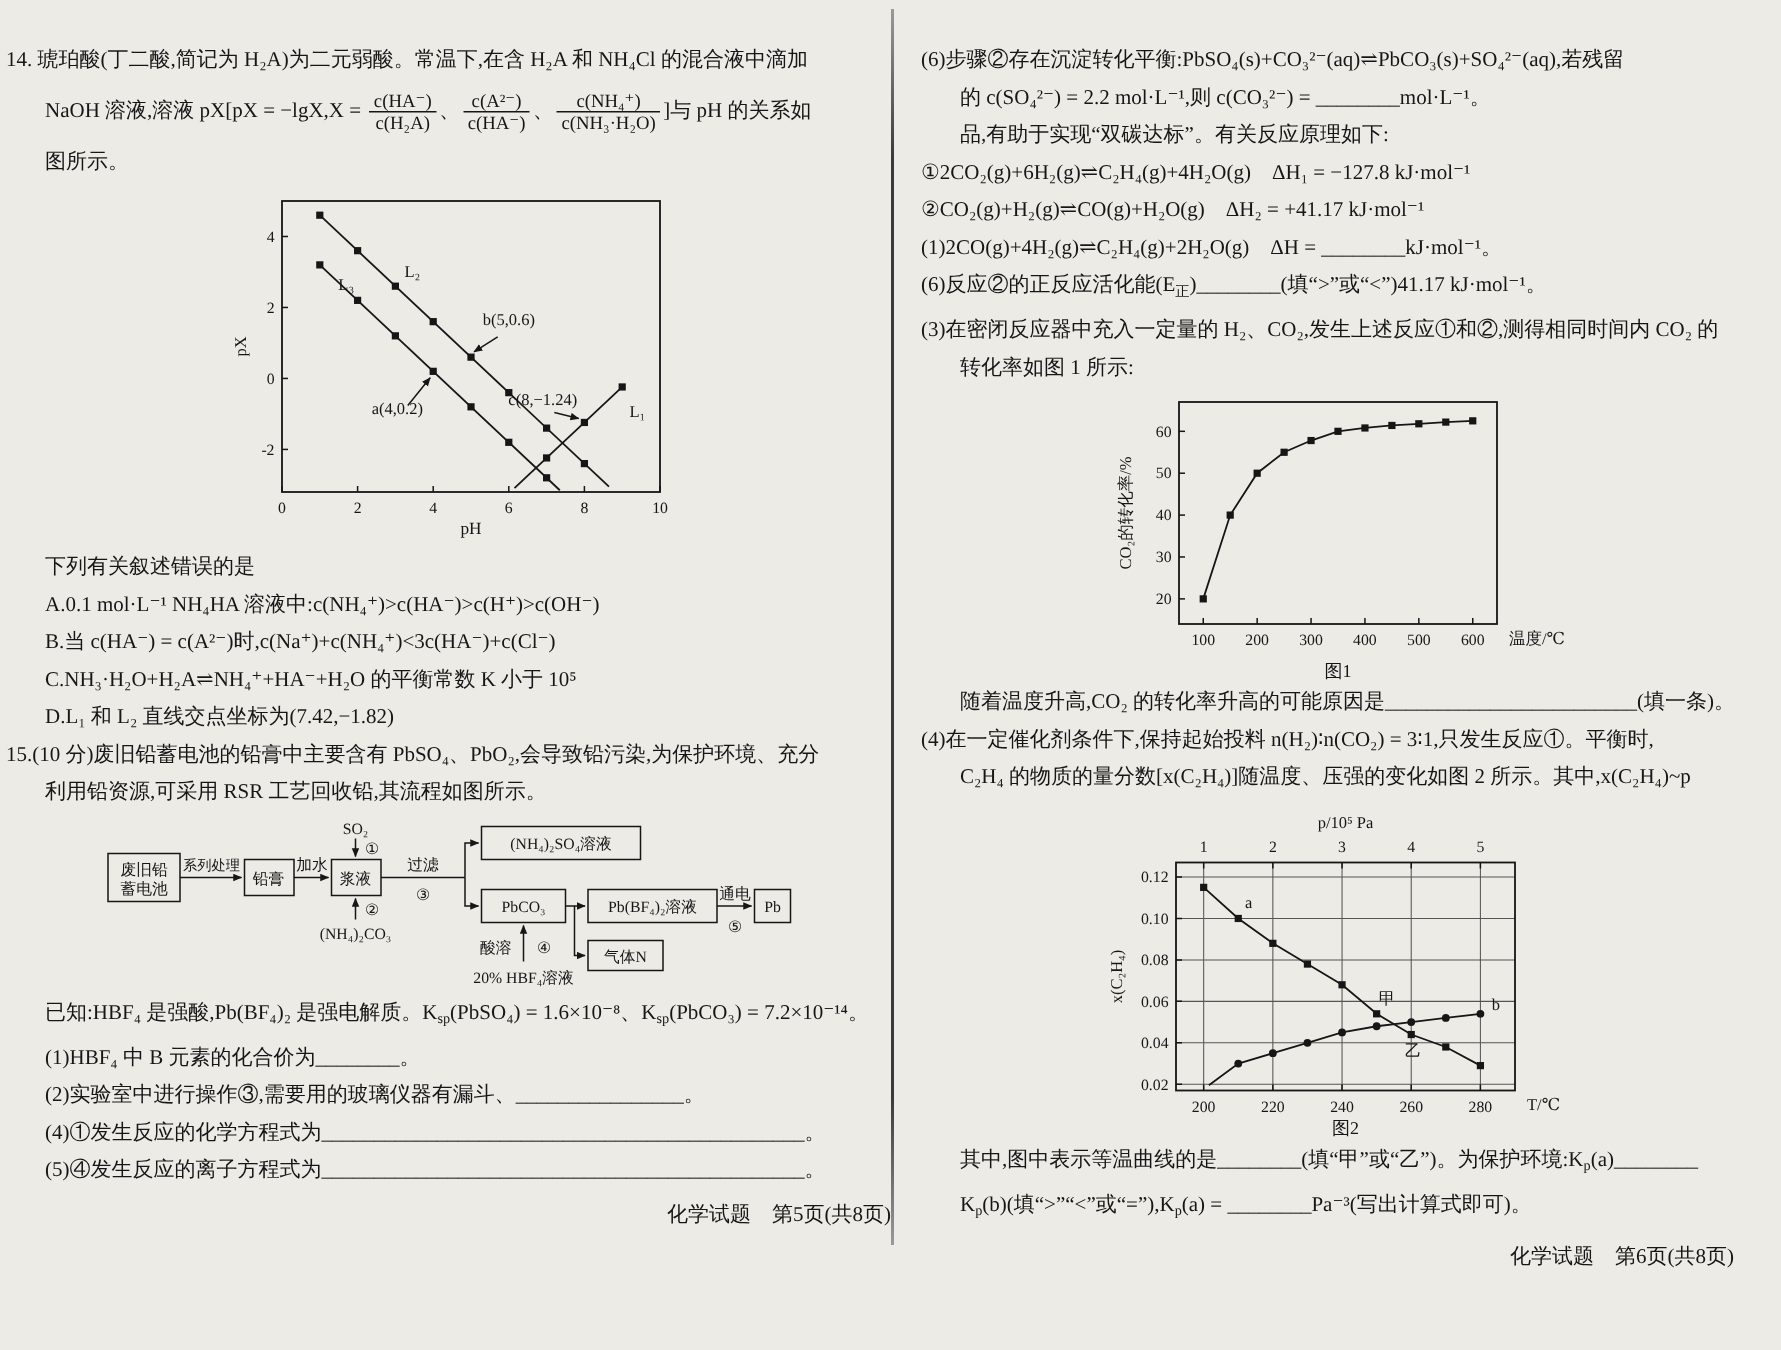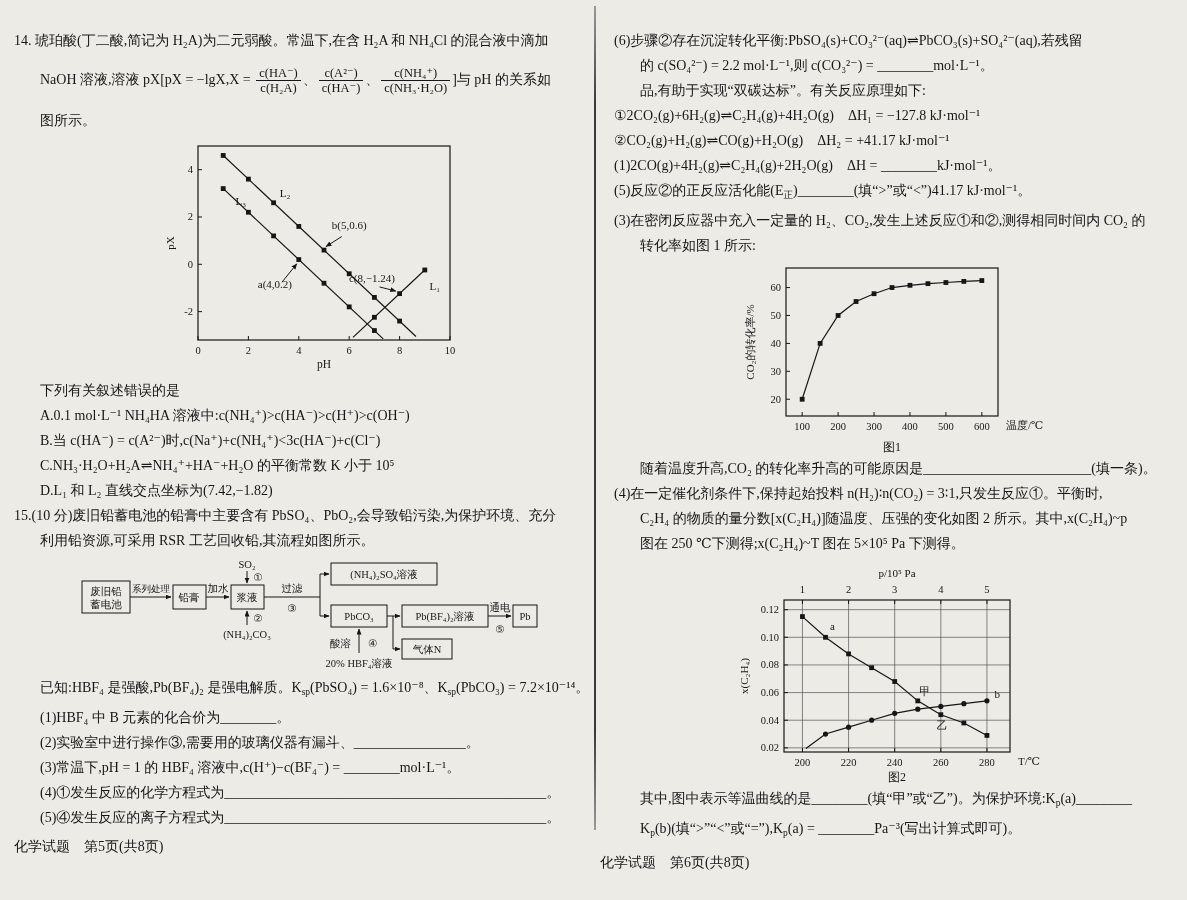--- a/index.html
+++ b/index.html
@@ -2,39 +2,39 @@
 <html><head>
 <meta charset="utf-8">
 <style>
   html,body{margin:0;padding:0}
   body{
     width:1187px;height:900px;position:relative;overflow:hidden;
     background:#edebe6;color:#161616;
     font-family:"Liberation Serif","DejaVu Serif",serif;
   }
   .col{position:absolute;top:28px}
-  #left-col{left:14px;width:590px}
+  #left-col{left:4px;width:590px}
   #right-col{left:600px;width:556px}
   .line{font-size:14px;line-height:25px;white-space:nowrap}
   .lh26{line-height:26px}
   .lhtall{line-height:42px}
   .i1{padding-left:26px}
   .r1{padding-left:14px}
   .r2{padding-left:40px}
   .bold{font-weight:bold}
-  .frac{display:inline-block;text-align:center;vertical-align:middle;margin:12px 2px;font-size:12.5px;line-height:1.15}
+  .frac{display:inline-block;text-align:center;vertical-align:middle;margin:0 2px;font-size:12.5px;line-height:1.15}
   .frac .num{display:block;border-bottom:1px solid #161616;padding:0 3px}
   .frac .den{display:block;padding:0 3px}
   .sb{font-size:9.5px;vertical-align:-3px}
   .chartbox{line-height:0}
   #q14-chartbox{margin:4px 0 2px 148px}
   #fig1-chartbox{margin:2px 0 0 142px}
   #fig2-chartbox{margin:2px 0 0 136px}
   #flowbox{margin:4px 0 4px 56px;line-height:0}
-  .footer{text-align:left;font-size:14px;margin-top:8px}
+  .footer{text-align:right;font-size:14px;margin-top:8px}
   #fold{position:absolute;left:594px;top:6px;width:2px;height:824px;
     background:linear-gradient(#999,#3a3a3a 12%,#3a3a3a 88%,#999)}
   svg text{font-family:"Liberation Serif","DejaVu Serif",serif;fill:#161616}
   .fl rect{fill:none;stroke:#161616;stroke-width:1}
   .fl line,.fl polyline{fill:none;stroke:#161616;stroke-width:1}
   .fl text{font-size:10.5px;text-anchor:middle}
   .fl .s9{font-size:9.5px}
 </style>
 </head>
 <body>
@@ -168,37 +168,36 @@
       <rect x="443" y="48" width="24" height="22"></rect>
       <text x="455" y="63">Pb</text>
     </svg>
   </div>
 
   <div class="line i1">
     <span>已知:HBF₄ 是强酸,Pb(BF₄)₂ 是强电解质。K</span><sub class="sb">sp</sub><span>(PbSO₄) = 1.6×10⁻⁸、K</span><sub class="sb">sp</sub><span>(PbCO₃) = 7.2×10⁻¹⁴。</span>
   </div>
   <div class="line i1">(1)HBF₄ 中 B 元素的化合价为________。</div>
   <div class="line i1">(2)实验室中进行操作③,需要用的玻璃仪器有漏斗、________________。</div>
-  <div class="line i1">(3)常温下,pH = 1 的 HBF₄ 溶液中,c(H⁺)−c(BF₄⁻) = ________mol·L⁻¹。</div>
   <div class="line i1">(4)①发生反应的化学方程式为______________________________________________。</div>
   <div class="line i1">(5)④发生反应的离子方程式为______________________________________________。</div>
 
   <div class="footer">化学试题　第5页(共8页)</div>
 </div>
 
 <div class="col" id="right-col">
   <div class="line r1">(6)步骤②存在沉淀转化平衡:PbSO₄(s)+CO₃²⁻(aq)⇌PbCO₃(s)+SO₄²⁻(aq),若残留</div>
   <div class="line r2">的 c(SO₄²⁻) = 2.2 mol·L⁻¹,则 c(CO₃²⁻) = ________mol·L⁻¹。</div>
 
   <div class="line r2">品,有助于实现“双碳达标”。有关反应原理如下:</div>
   <div class="line r1">①2CO₂(g)+6H₂(g)⇌C₂H₄(g)+4H₂O(g)　ΔH₁ = −127.8 kJ·mol⁻¹</div>
   <div class="line r1">②CO₂(g)+H₂(g)⇌CO(g)+H₂O(g)　ΔH₂ = +41.17 kJ·mol⁻¹</div>
   <div class="line r1">(1)2CO(g)+4H₂(g)⇌C₂H₄(g)+2H₂O(g)　ΔH = ________kJ·mol⁻¹。</div>
   <div class="line r1">
-    <span>(5)反应②的正反应活化能(E</span><sub class="sb">正</sub><span>)________(填“&gt;”或“&lt;”)41.17 kJ·mol⁻¹。</span>
+    <span>(6)反应②的正反应活化能(E</span><sub class="sb">正</sub><span>)________(填“&gt;”或“&lt;”)41.17 kJ·mol⁻¹。</span>
   </div>
   <div class="line r1">(3)在密闭反应器中充入一定量的 H₂、CO₂,发生上述反应①和②,测得相同时间内 CO₂ 的</div>
   <div class="line r2">转化率如图 1 所示:</div>
 
   <div class="chartbox" id="fig1-chartbox"><svg width="306" height="196" viewBox="0 0 306 196">
         <defs>
           <marker id="chart-fig1-arr" markerWidth="7" markerHeight="7" refX="5.5" refY="2.5" orient="auto">
             <path d="M0,0 L6,2.5 L0,5 Z" fill="#161616"></path>
           </marker>
         </defs>
@@ -238,21 +237,20 @@
         <rect x="219.464406779661" y="19.00377358490565" width="4.8" height="4.8" fill="#161616"></rect>
         <rect x="237.43050847457627" y="18.166037735849052" width="4.8" height="4.8" fill="#161616"></rect>
         <text x="12" y="82" text-anchor="middle" font-size="11px" transform="rotate(-90 12 82)">CO₂的转化率/%</text>
         <text x="264" y="169" text-anchor="start" font-size="11px">温度/℃</text>
         <text x="150" y="191" text-anchor="middle" font-size="12px">图1</text>
       </svg></div>
 
   <div class="line r2">随着温度升高,CO₂ 的转化率升高的可能原因是________________________(填一条)。</div>
   <div class="line r1">(4)在一定催化剂条件下,保持起始投料 n(H₂)∶n(CO₂) = 3∶1,只发生反应①。平衡时,</div>
   <div class="line r2">C₂H₄ 的物质的量分数[x(C₂H₄)]随温度、压强的变化如图 2 所示。其中,x(C₂H₄)~p</div>
-  <div class="line r2">图在 250 ℃下测得;x(C₂H₄)~T 图在 5×10⁵ Pa 下测得。</div>
 
   <div class="chartbox" id="fig2-chartbox"><svg width="316" height="228" viewBox="0 0 316 228">
         <defs>
           <marker id="chart-fig2-arr" markerWidth="7" markerHeight="7" refX="5.5" refY="2.5" orient="auto">
             <path d="M0,0 L6,2.5 L0,5 Z" fill="#161616"></path>
           </marker>
         </defs>
         <line x1="66.44897959183673" y1="194" x2="66.44897959183673" y2="42" stroke="#555" stroke-width="0.7"></line>
         <line x1="112.57142857142857" y1="194" x2="112.57142857142857" y2="42" stroke="#555" stroke-width="0.7"></line>
         <line x1="158.69387755102042" y1="194" x2="158.69387755102042" y2="42" stroke="#555" stroke-width="0.7"></line>

